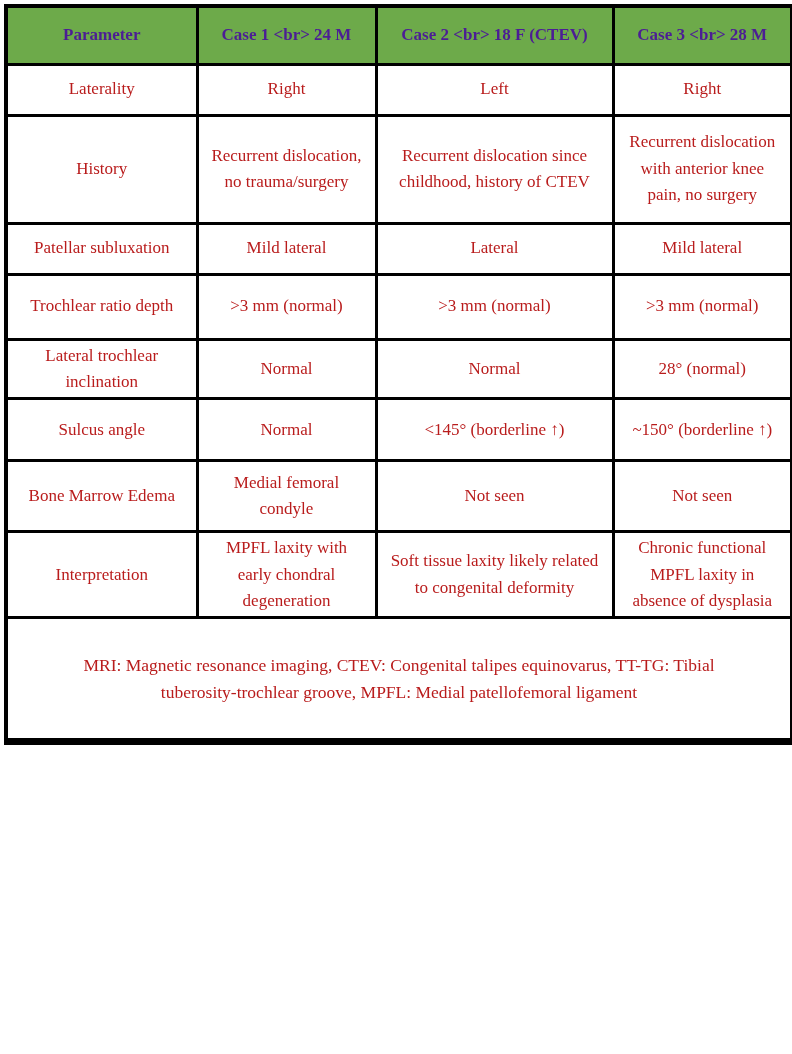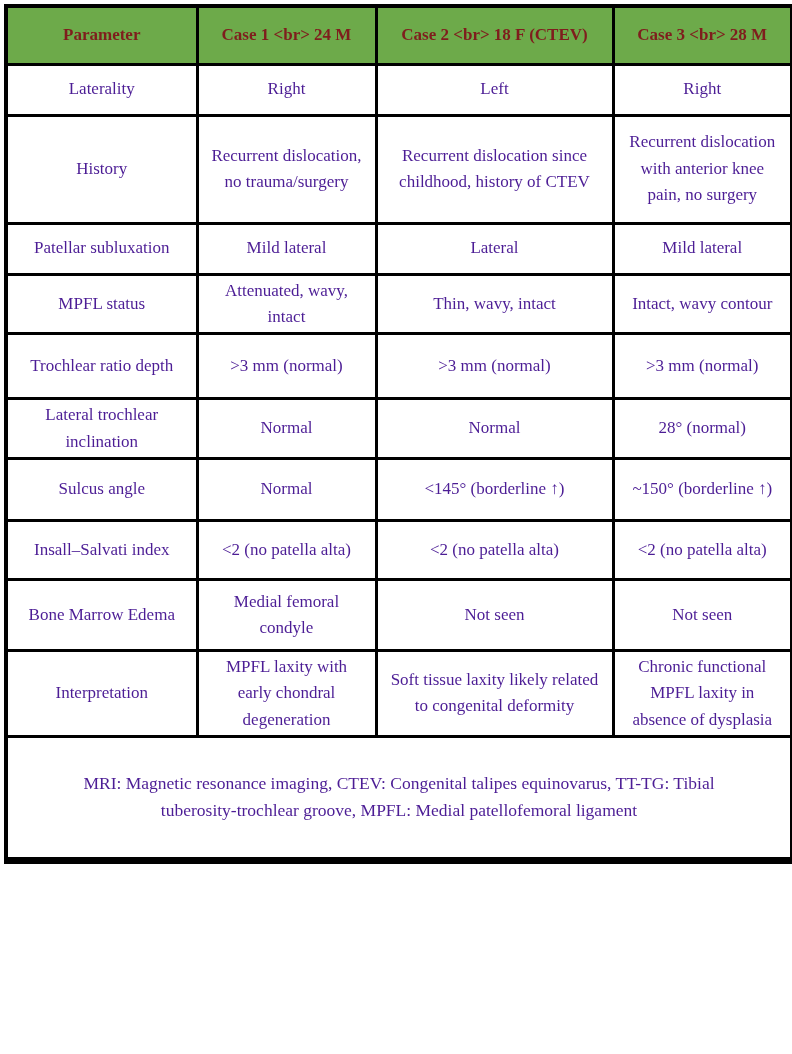--- a/index.html
+++ b/index.html
@@ -23,27 +23,27 @@
     width: 786px;
     border: 4px solid #000000;
     border-bottom-width: 7px;
   }
   .mri-table th, .mri-table td {
     border: 3px solid #000000;
     text-align: center;
     vertical-align: middle;
     font-size: 17px;
     line-height: 1.55;
-    color: #4c1d95;
+    color: #b91c1c;
     padding: 2px 10px;
     overflow: hidden;
   }
   .mri-table thead th {
     background: #6daa4a;
-    color: #7f1d1d;
+    color: #4c1d95;
     font-weight: bold;
     height: 58px;
     padding: 2px 4px;
   }
   .col-param  { width: 191px; }
   .col-case1  { width: 179px; }
   .col-case2  { width: 237px; }
   .col-case3  { width: 179px; }
   tr.r-laterality   { height: 51px; }
   tr.r-history      { height: 108px; }
@@ -95,49 +95,37 @@
         <td>Recurrent dislocation, no trauma/surgery</td>
         <td>Recurrent dislocation since childhood, history of CTEV</td>
         <td>Recurrent dislocation with anterior knee pain, no surgery</td>
       </tr>
       <tr class="r-subluxation">
         <td>Patellar subluxation</td>
         <td>Mild lateral</td>
         <td>Lateral</td>
         <td>Mild lateral</td>
       </tr>
-      <tr class="r-mpfl">
-        <td>MPFL status</td>
-        <td>Attenuated, wavy, intact</td>
-        <td>Thin, wavy, intact</td>
-        <td>Intact, wavy contour</td>
-      </tr>
       <tr class="r-groove">
         <td>Trochlear ratio depth</td>
         <td>&gt;3 mm (normal)</td>
         <td>&gt;3 mm (normal)</td>
         <td>&gt;3 mm (normal)</td>
       </tr>
       <tr class="r-inclination">
         <td>Lateral trochlear inclination</td>
         <td>Normal</td>
         <td>Normal</td>
         <td>28° (normal)</td>
       </tr>
       <tr class="r-sulcus">
         <td>Sulcus angle</td>
         <td>Normal</td>
         <td>&lt;145° (borderline ↑)</td>
         <td>~150° (borderline ↑)</td>
-      </tr>
-      <tr class="r-insall">
-        <td>Insall–Salvati index</td>
-        <td>&lt;2 (no patella alta)</td>
-        <td>&lt;2 (no patella alta)</td>
-        <td>&lt;2 (no patella alta)</td>
       </tr>
       <tr class="r-bme">
         <td>Bone Marrow Edema</td>
         <td>Medial femoral condyle</td>
         <td>Not seen</td>
         <td>Not seen</td>
       </tr>
       <tr class="r-interp">
         <td>Interpretation</td>
         <td>MPFL laxity with early chondral degeneration</td>

